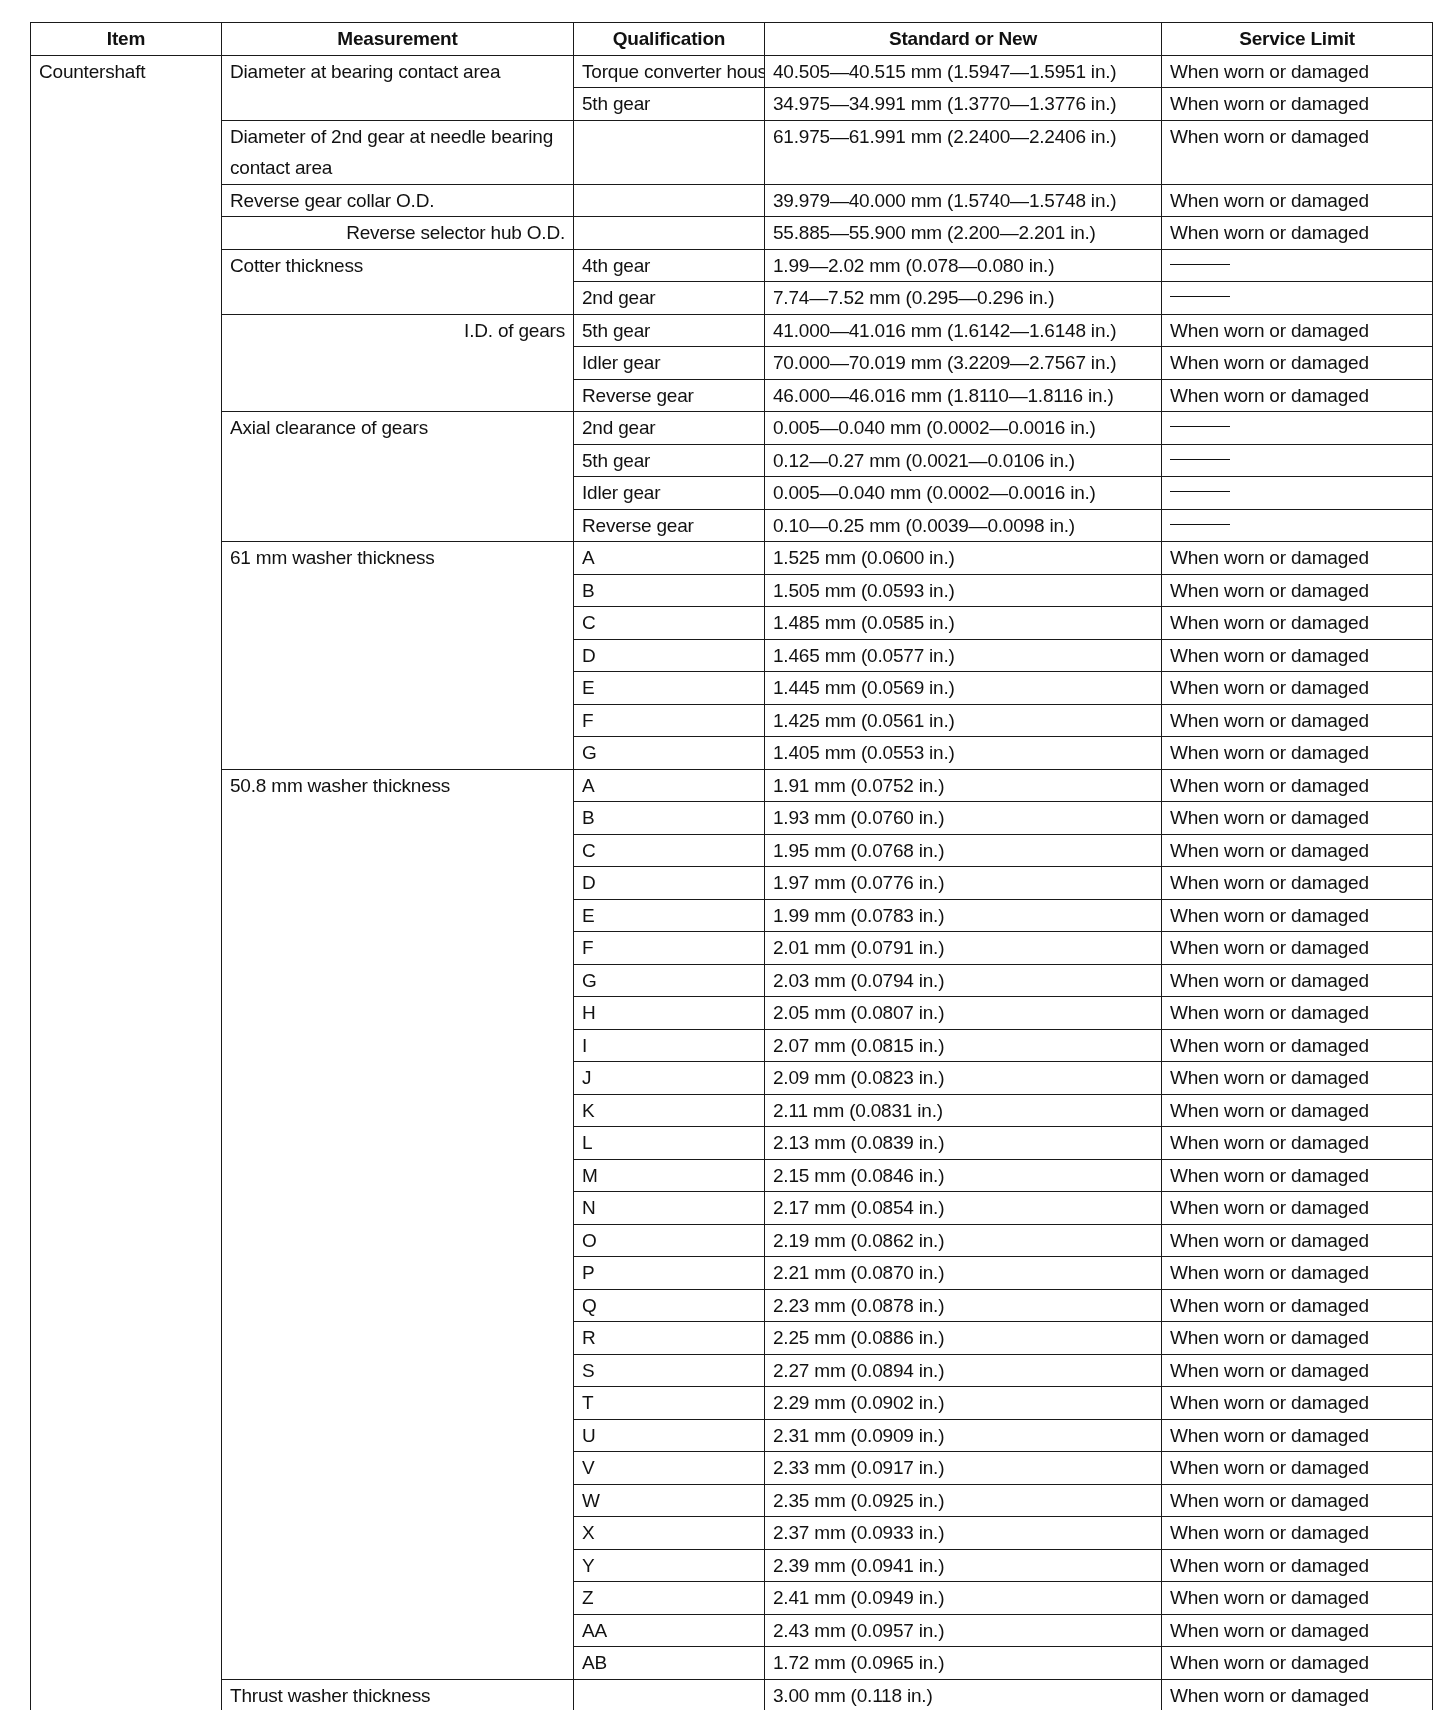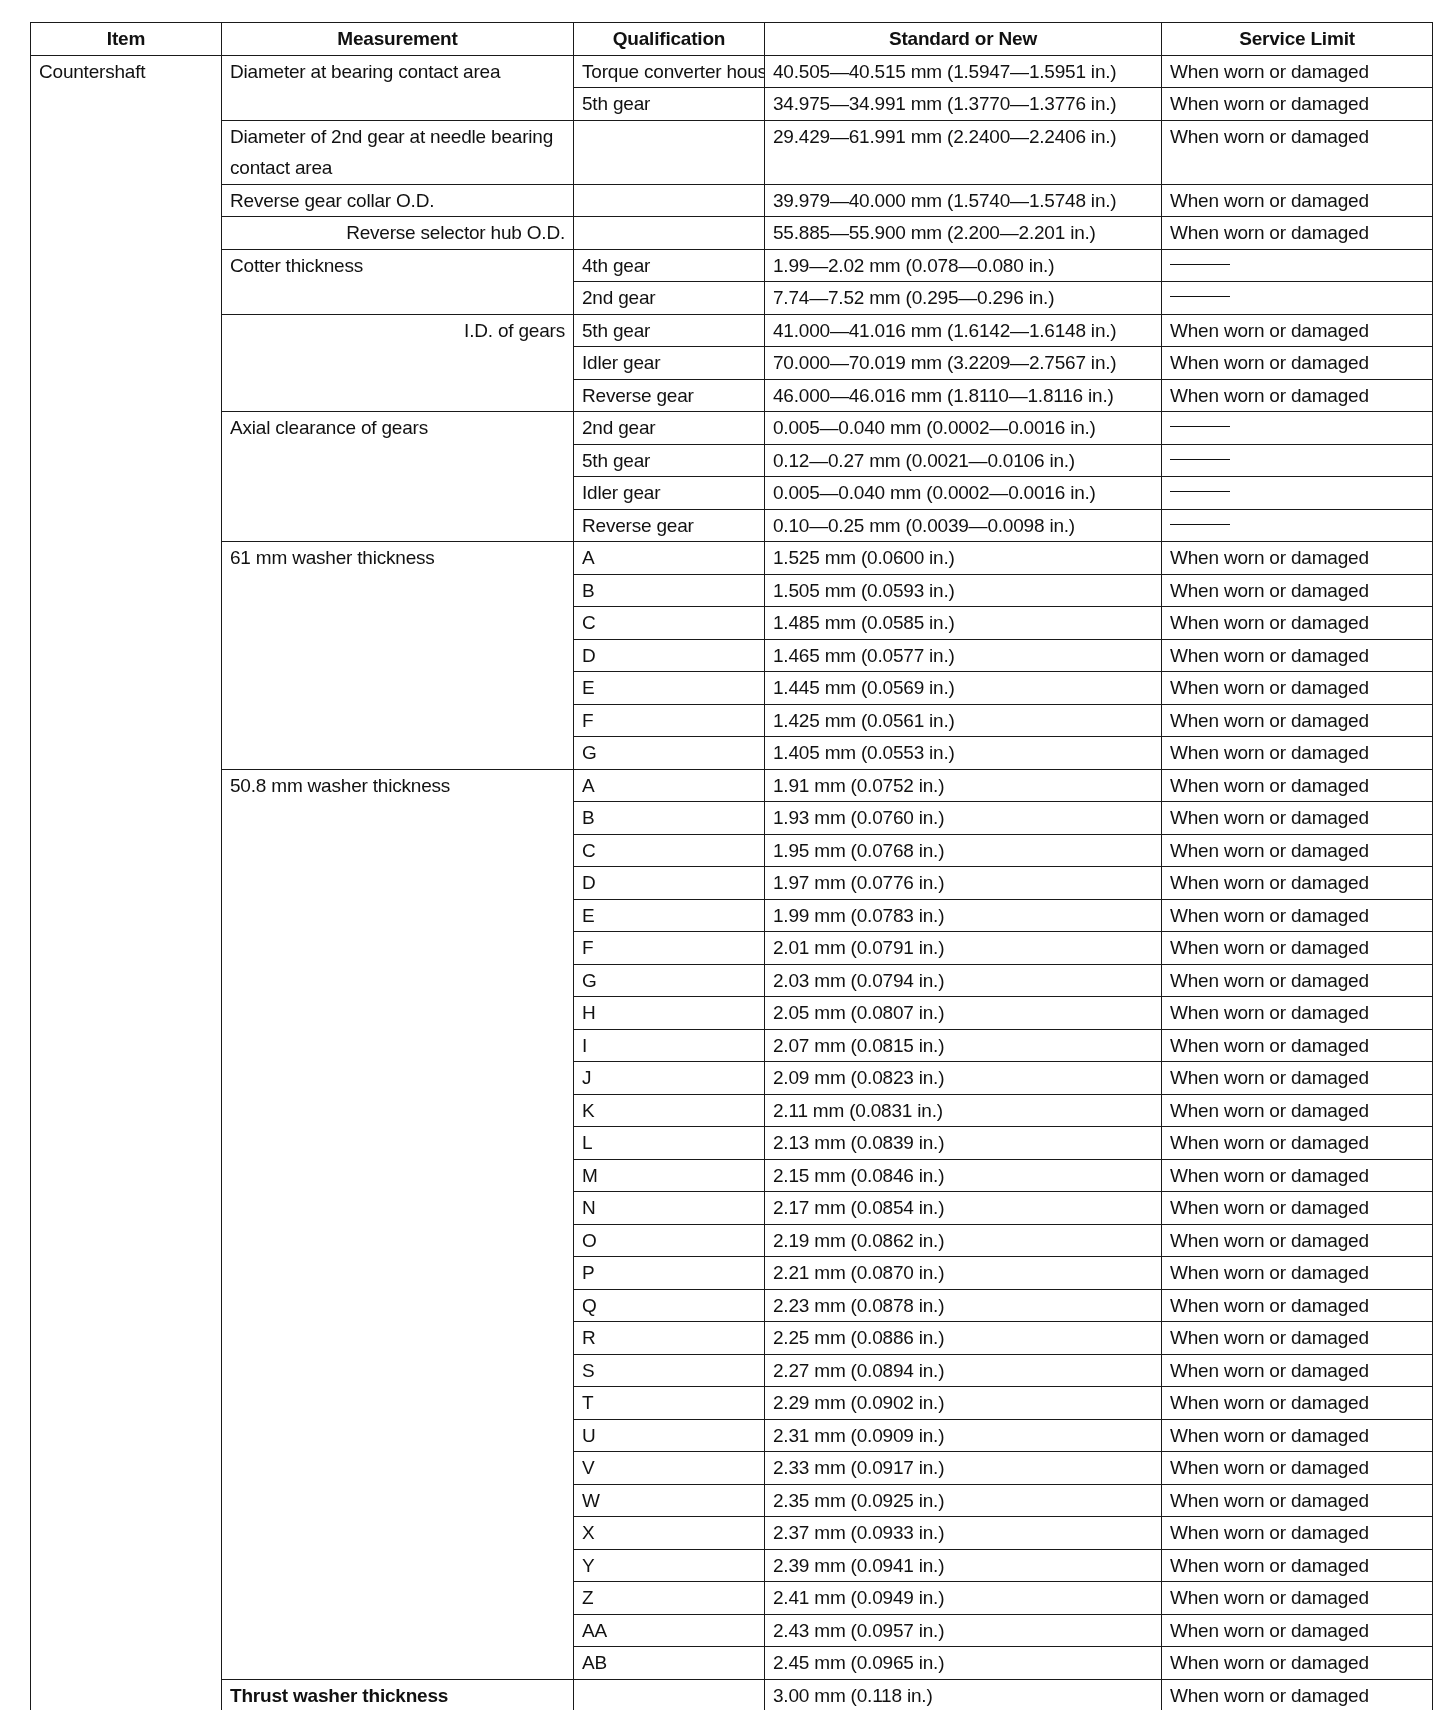--- a/index.html
+++ b/index.html
@@ -62,21 +62,21 @@
         <td>When worn or damaged</td>
       </tr>
       <tr>
         <td class="qual-wrap">5th gear</td>
         <td>34.975—34.991 mm (1.3770—1.3776 in.)</td>
         <td>When worn or damaged</td>
       </tr>
       <tr>
         <td rowspan="1" style="white-space: normal;">Diameter of 2nd gear at needle bearing contact area</td>
         <td class="qual-wrap"></td>
-        <td>29.429—61.991 mm (2.2400—2.2406 in.)</td>
+        <td>61.975—61.991 mm (2.2400—2.2406 in.)</td>
         <td>When worn or damaged</td>
       </tr>
       <tr>
         <td rowspan="1" style="white-space: normal;">Reverse gear collar O.D.</td>
         <td class="qual-wrap"></td>
         <td>39.979—40.000 mm (1.5740—1.5748 in.)</td>
         <td>When worn or damaged</td>
       </tr>
       <tr>
         <td rowspan="1" style="white-space: normal; text-align: right;">Reverse selector hub O.D.</td>
@@ -299,23 +299,23 @@
         <td>2.41 mm (0.0949 in.)</td>
         <td>When worn or damaged</td>
       </tr>
       <tr>
         <td class="qual-wrap">AA</td>
         <td>2.43 mm (0.0957 in.)</td>
         <td>When worn or damaged</td>
       </tr>
       <tr>
         <td class="qual-wrap">AB</td>
-        <td>2.45 mm (0.0965 in.)</td>
-        <td>When worn or damaged</td>
-      </tr>
-      <tr>
-        <td rowspan="1" style="white-space: normal; font-weight: bold;">Thrust washer thickness</td>
+        <td>1.72 mm (0.0965 in.)</td>
+        <td>When worn or damaged</td>
+      </tr>
+      <tr>
+        <td rowspan="1" style="white-space: normal;">Thrust washer thickness</td>
         <td class="qual-wrap"></td>
         <td>3.00 mm (0.118 in.)</td>
         <td>When worn or damaged</td>
       </tr>
     </tbody>
 </table>
 
 </body></html>

